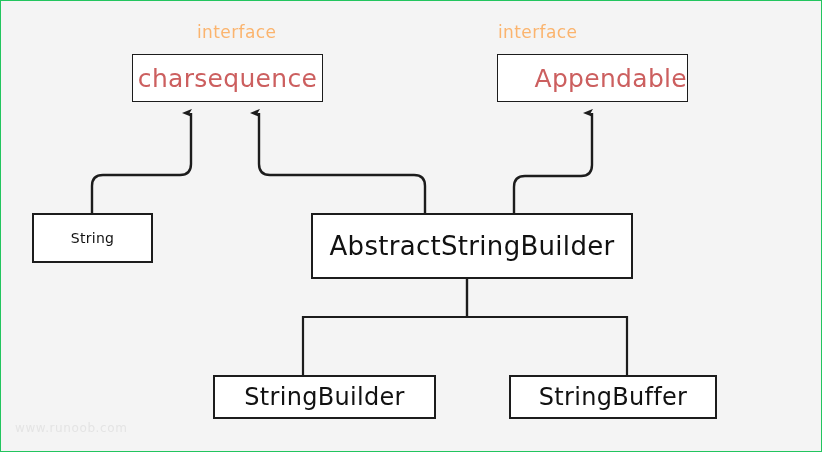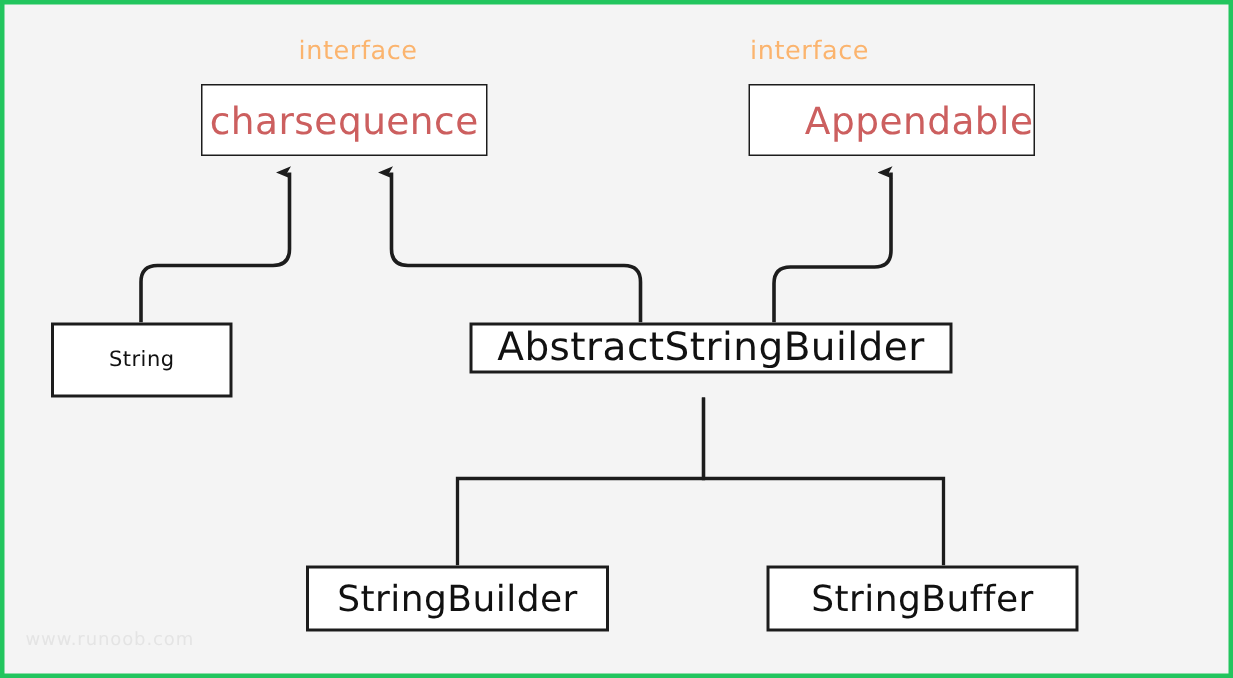--- a/index.html
+++ b/index.html
@@ -11,21 +11,21 @@
   body {
     font-family: "DejaVu Sans", sans-serif;
   }
 
   #diagram-canvas {
     position: relative;
     width: 822px;
     height: 452px;
     background: #f4f4f4;
     box-sizing: border-box;
-    border: 3px solid #22c55e;
+    border: 1px solid #22c55e;
     overflow: hidden;
   }
 
   
   #connector-layer {
     position: absolute;
     left: 0;
     top: 0;
     width: 822px;
     height: 452px;
@@ -123,25 +123,25 @@
   </div>
 
   <div class="node-box is-interface" style="left:496px; top:53px; width:191px; height:48px;justify-content:flex-end;">
     <span class="node-label" style="font-size:25px;">Appendable</span>
   </div>
 
   <div class="node-box is-class" style="left:31px; top:212px; width:121px; height:50px;">
     <span class="node-label" style="font-size:14px;">String</span>
   </div>
 
-  <div class="node-box is-class" style="left:310px; top:212px; width:322px; height:34px;justify-content:center;">
+  <div class="node-box is-class" style="left:310px; top:212px; width:322px; height:66px;justify-content:center;">
     <span class="node-label" style="font-size:26px;">AbstractStringBuilder</span>
   </div>
 
-  <div class="node-box is-class" style="left:201px; top:374px; width:202px; height:44px;">
+  <div class="node-box is-class" style="left:212px; top:374px; width:223px; height:44px;">
     <span class="node-label" style="font-size:24px;">StringBuilder</span>
   </div>
 
   <div class="node-box is-class" style="left:508px; top:374px; width:208px; height:44px;">
     <span class="node-label" style="font-size:24px;">StringBuffer</span>
   </div>
 
   <div id="watermark">www.runoob.com</div>
 
 </div>

